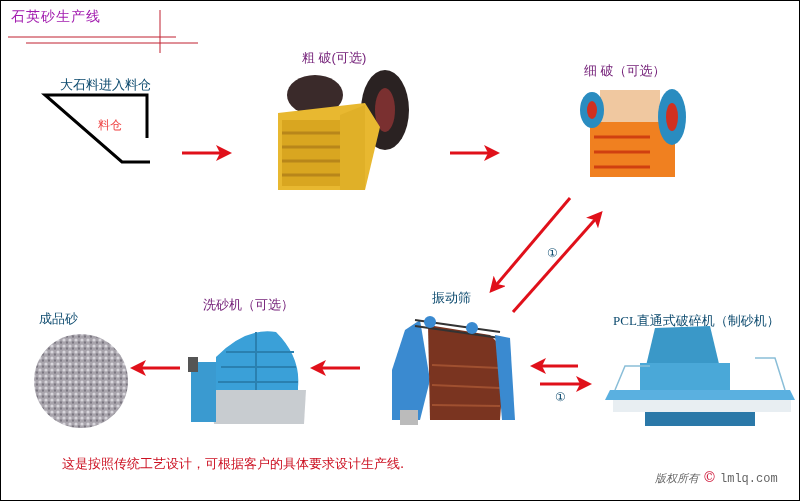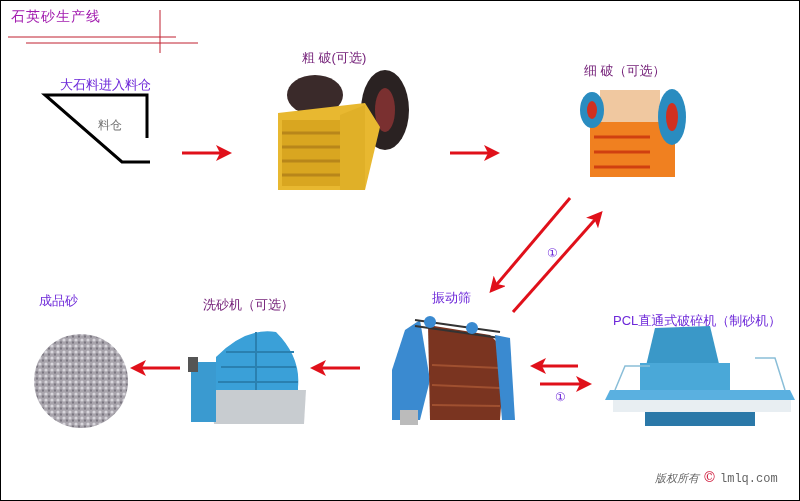--- a/index.html
+++ b/index.html
@@ -1,22 +1,22 @@
 <!DOCTYPE html>
 <html><head>
 <meta charset="utf-8">
 <style>
   html, body { margin:0; padding:0; background:#fff; }
   body { width:800px; height:501px; position:relative; overflow:hidden; font-family:"DejaVu Sans", sans-serif; }
   .frame { position:absolute; left:0; top:0; width:798px; height:499px; border:1px solid #000; }
   .abs { position:absolute; }
   .title { left:11px; top:8px; font-size:14px; font-weight:normal; color:#a21caf; letter-spacing:1px; font-family:"DejaVu Sans", sans-serif; }
-  .lbl-red { color:#6d28d9; font-family:Liberation Sans, sans-serif; font-size:13px; white-space:nowrap; }
+  .lbl-red { color:#0c4a6e; font-family:Liberation Serif, serif; font-size:13px; white-space:nowrap; }
   .lbl-blue { color:#701a75; font-family:Liberation Sans, sans-serif; font-size:13px; white-space:nowrap; }
-  .lbl-black { color:#737373; font-family:"DejaVu Serif", serif; font-size:12px; }
+  .lbl-black { color:#ef4444; font-family:"DejaVu Serif", serif; font-size:12px; }
   .note { left:42px; top:455px; color:#cc1122; font-family:"DejaVu Serif", serif; font-size:13px; line-height:17px; }
   .note .l2 { padding-left:20px; }
   .copy { left:655px; top:469px; color:#666; font-family:"DejaVu Serif", serif; font-style:italic; font-size:11px; white-space:nowrap; }
   .copy .c { color:#d02040; font-style:normal; font-size:14px; }
   .copy .site { font-family:Liberation Mono, monospace; font-style:normal; font-size:12px; }
 </style>
 </head>
 <body>
 
 <div class="frame"></div>
@@ -131,32 +131,33 @@
     <line x1="40" y1="30" x2="108" y2="30"></line>
       <line x1="35" y1="45" x2="110" y2="45"></line>
       <line x1="32" y1="60" x2="112" y2="60"></line>
     <line x1="70" y1="10" x2="70" y2="80"></line>
   </g>
   <polygon points="25,68 120,68 118,102 28,102" fill="#c8ccd0"></polygon>
   <rect x="5" y="40" width="25" height="60" fill="#3a9ad0"></rect>
   <rect x="2" y="35" width="10" height="15" fill="#555"></rect>
 </svg>
 
-<div class="abs lbl-red" style="left:39px;top:292px;">成品砂</div>
+<div class="abs lbl-red" style="left:39px;top:310px;">成品砂</div>
 <svg class="abs" style="left:32px;top:332px" width="98" height="98">
   <defs>
     <pattern id="grain" width="6" height="6" patternUnits="userSpaceOnUse">
       <rect width="6" height="6" fill="#a8a4ac"></rect>
       <circle cx="2" cy="2" r="1.6" fill="#d8d6dc"></circle>
       <circle cx="5" cy="4.5" r="1.2" fill="#7a7680"></circle>
     </pattern>
   </defs>
   <circle cx="49" cy="49" r="47" fill="url(#grain)"></circle>
 </svg>
 
 <div class="abs note">
+  <div class="l2">这是按照传统工艺设计，可根据客户的具体要求设计生产线.</div>
 </div>
 
 <div class="abs copy">
   <span>版权所有</span>
   <span class="c">©</span>
   <span class="site">lmlq.com</span>
 </div>
 
 </body></html>

